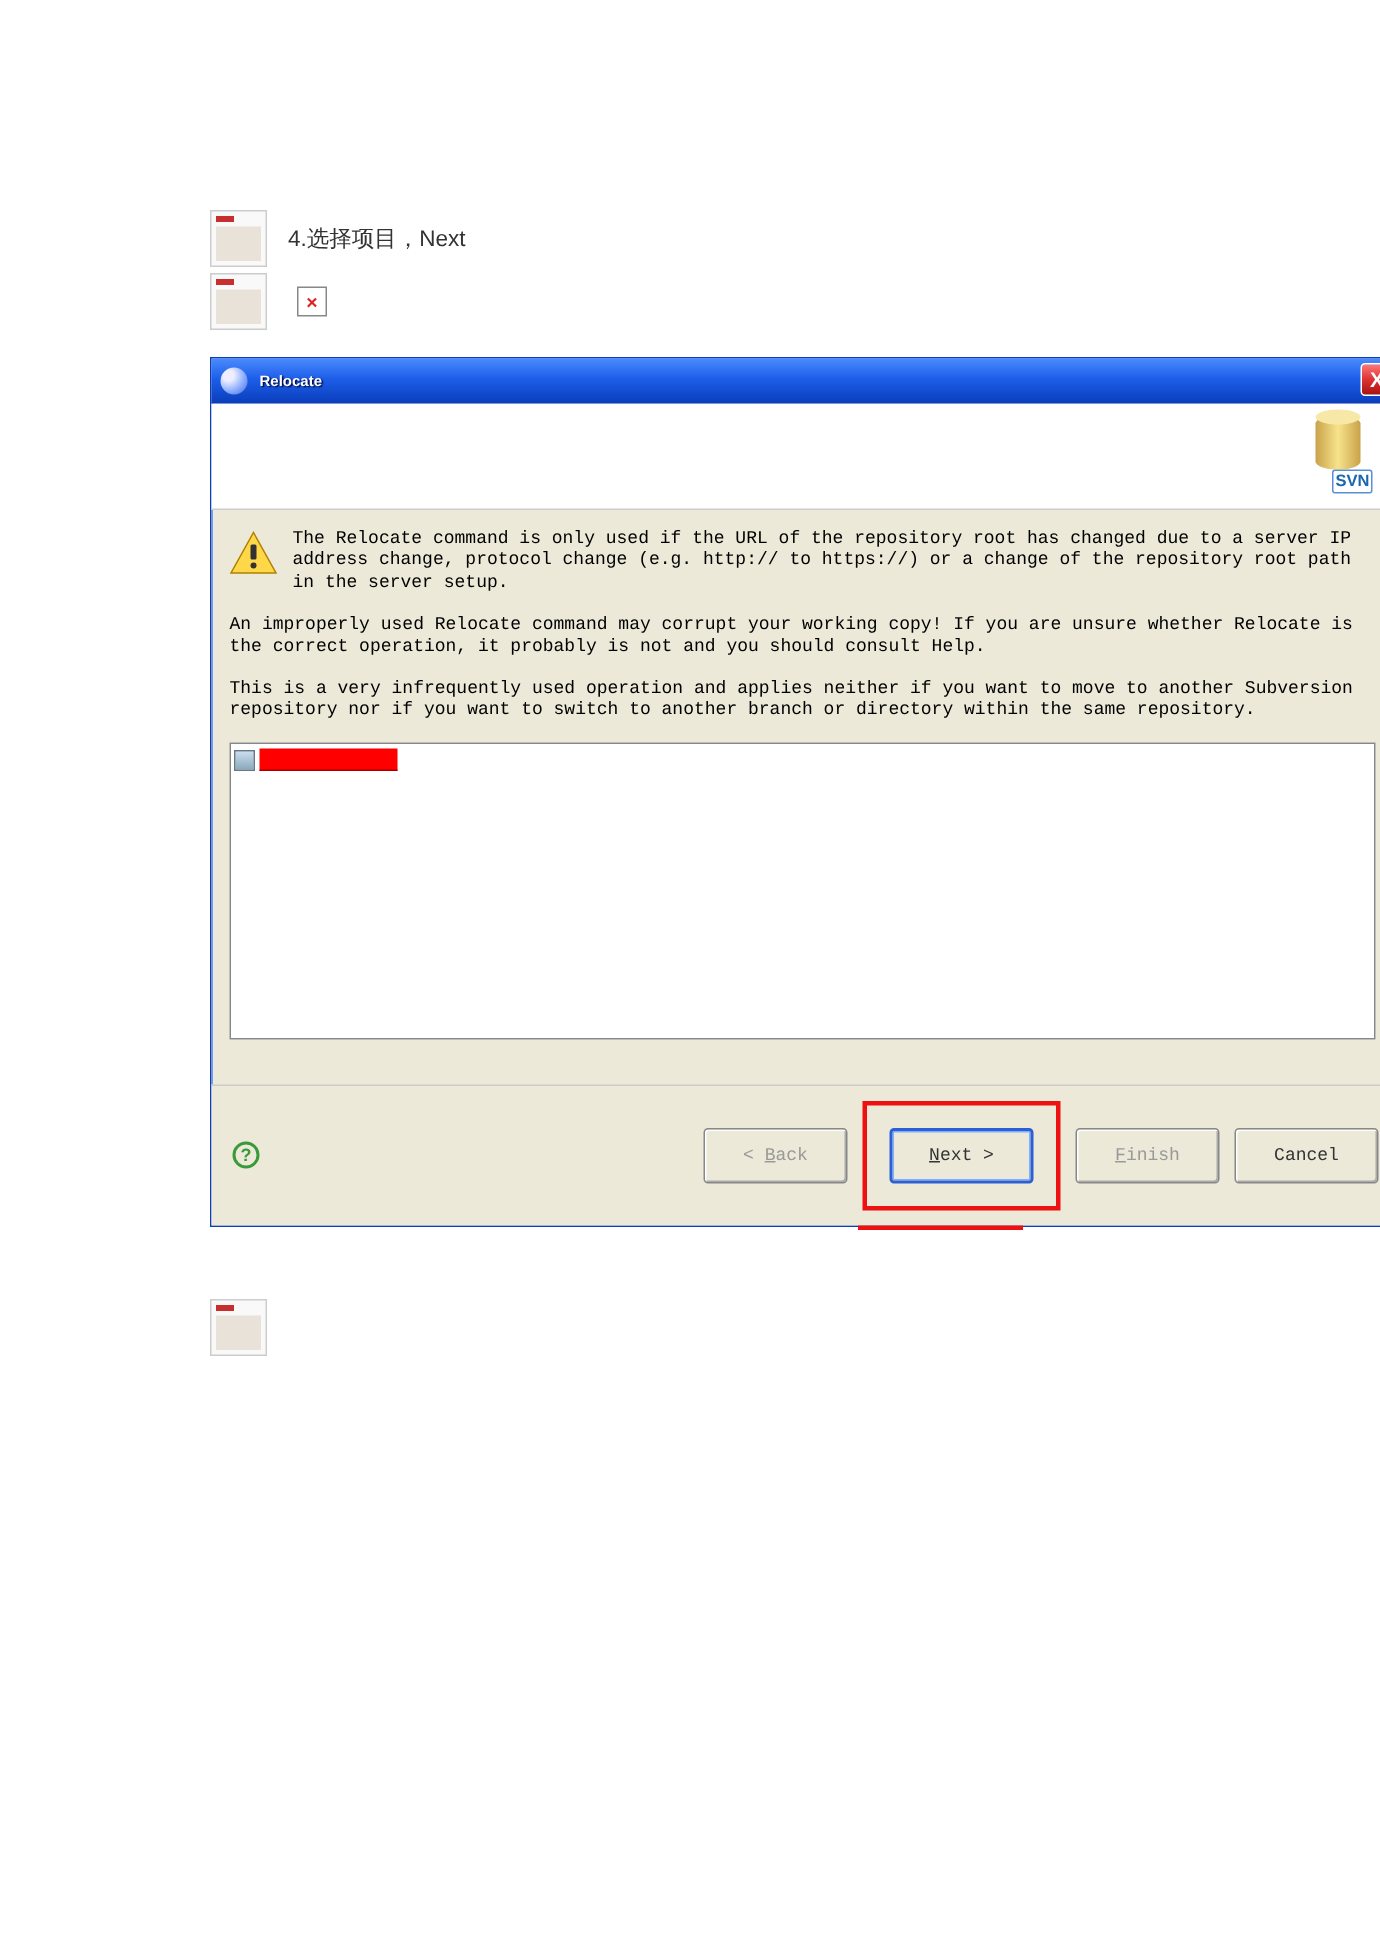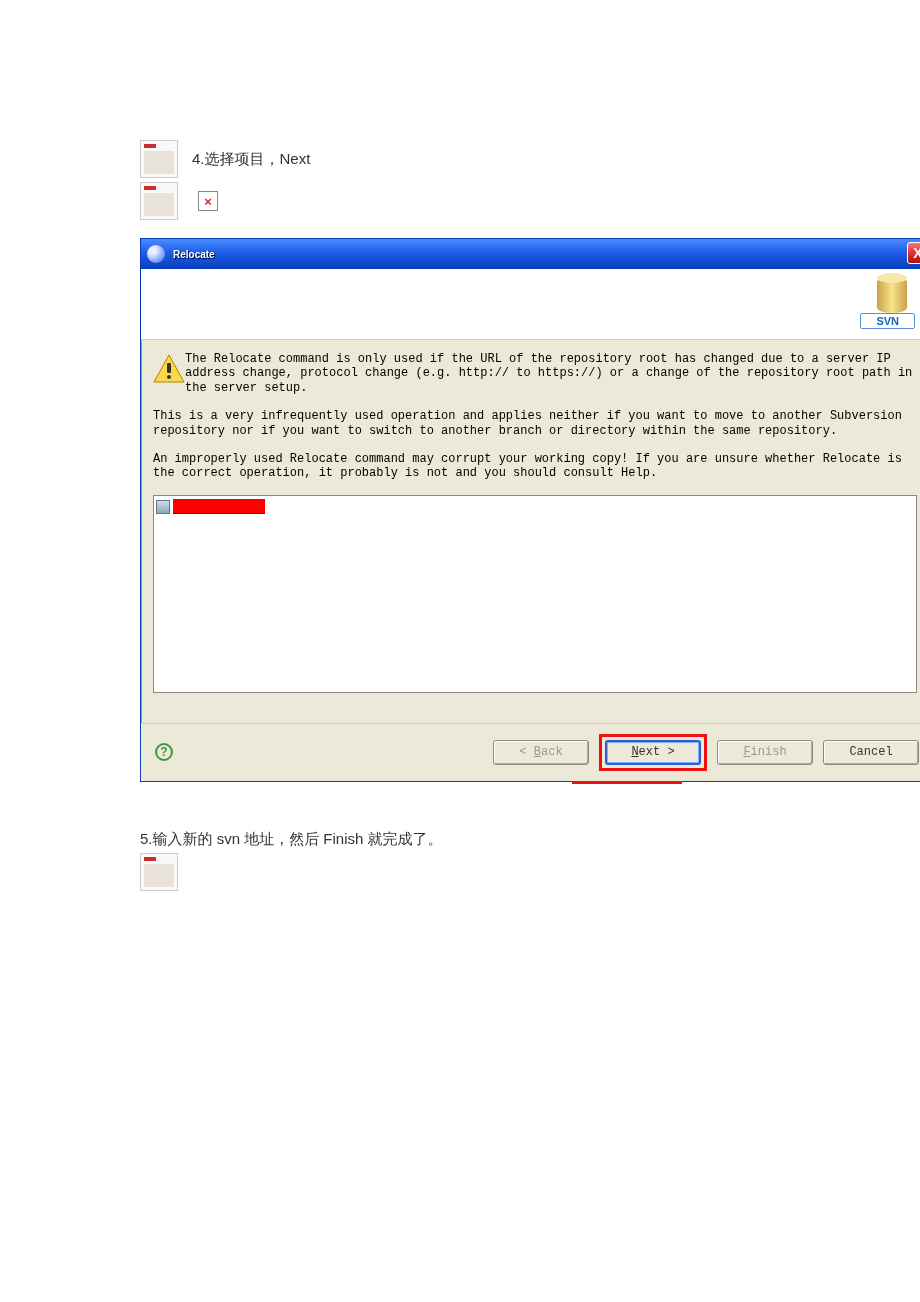--- a/index.html
+++ b/index.html
@@ -145,33 +145,34 @@
     }
     .svn-label {
       position: absolute;
       bottom: 0;
       right: 0;
       background: #fff;
       border: 1px solid #5a8fd6;
       font-size: 11px;
       font-weight: bold;
       color: #1966b0;
-      padding: 1px 15px;
+      padding: 1px 1px;
       border-radius: 2px;
     }
 
     .dialog-body {
       padding: 12px 12px 0 12px;
       font-family: "Courier New", monospace;
       font-size: 12px;
       color: #000;
     }
     .warning-row {
       display: flex;
       align-items: flex-start;
+      gap: 10px;
       margin-bottom: 14px;
     }
     .warn-icon-svg {
       flex-shrink: 0;
       margin-top: 2px;
     }
     .warning-row p,
     .dialog-body > p {
       line-height: 1.2;
     }
@@ -226,36 +227,36 @@
       color: #3a9a3a;
       font-size: 12px;
       font-weight: bold;
       display: flex;
       align-items: center;
       justify-content: center;
     }
     .footer-spacer { flex: 1; }
     .win-btn {
       width: 96px;
-      height: 25px;
+      height: 37px;
       font-family: "Courier New", monospace;
       font-size: 12px;
       background: #ece9d8;
       border: 1px solid #888;
       border-radius: 3px;
       box-shadow: 1px 1px 0 #fff inset, -1px -1px 0 #aaa inset;
       color: #333;
     }
     .win-btn:disabled, .win-btn.disabled {
       color: #999;
     }
     .win-btn u { text-decoration: underline; }
     .next-highlight {
       border: 3px solid #e11;
-      padding: 3px;
+      padding: 15px;
       display: inline-flex;
     }
     .next-btn {
       border: 2px solid #2c5fd3;
       box-shadow: 0 0 0 1px #7ab0ff inset;
     }
     .bottom-red-line {
       height: 3px;
       background: #e11;
       width: 110px;
@@ -309,22 +310,22 @@
 
   <div class="dialog-body">
     <div class="warning-row">
       <svg class="warn-icon-svg" width="32" height="30" viewBox="0 0 32 30">
         <polygon points="16,1 31,28 1,28" fill="#ffd84a" stroke="#b08000" stroke-width="1"></polygon>
         <rect x="14" y="9" width="4" height="10" fill="#333" rx="1"></rect>
         <circle cx="16" cy="23" r="2" fill="#333"></circle>
       </svg>
       <p>The Relocate command is only used if the URL of the repository root has changed due to a server IP address change, protocol change (e.g. http:// to https://) or a change of the repository root path in the server setup.</p>
     </div>
+    <p>An improperly used Relocate command may corrupt your working copy!  If you are unsure whether Relocate is the correct operation, it probably is not and you should consult Help.</p>
     <p>This is a very infrequently used operation and applies neither if you want to move to another Subversion repository nor if you want to switch to another branch or directory within the same repository.</p>
-    <p>An improperly used Relocate command may corrupt your working copy!  If you are unsure whether Relocate is the correct operation, it probably is not and you should consult Help.</p>
 
     <div class="project-list">
       <div class="project-item">
         <div class="project-icon"></div>
         <div class="project-red"></div>
       </div>
     </div>
   </div>
 
   <div class="dialog-footer">
@@ -336,18 +337,17 @@
     <span class="next-highlight">
       <button class="win-btn next-btn"><u>N</u>ext &gt;</button>
     </span>
     <button class="win-btn disabled"><u>F</u>inish</button>
     <button class="win-btn">Cancel</button>
   </div>
 </div>
 <div class="bottom-red-line"></div>
 
 <div class="step5">
-  <div class="doc-text">5.输入新的 svn 地址，然后 Finish 就完成了。</div>
   <div class="thumb-wrap" style="margin-top:4px;">
     <div class="redbar"></div>
     <div class="body"></div>
   </div>
 </div>
 
 </body></html>

